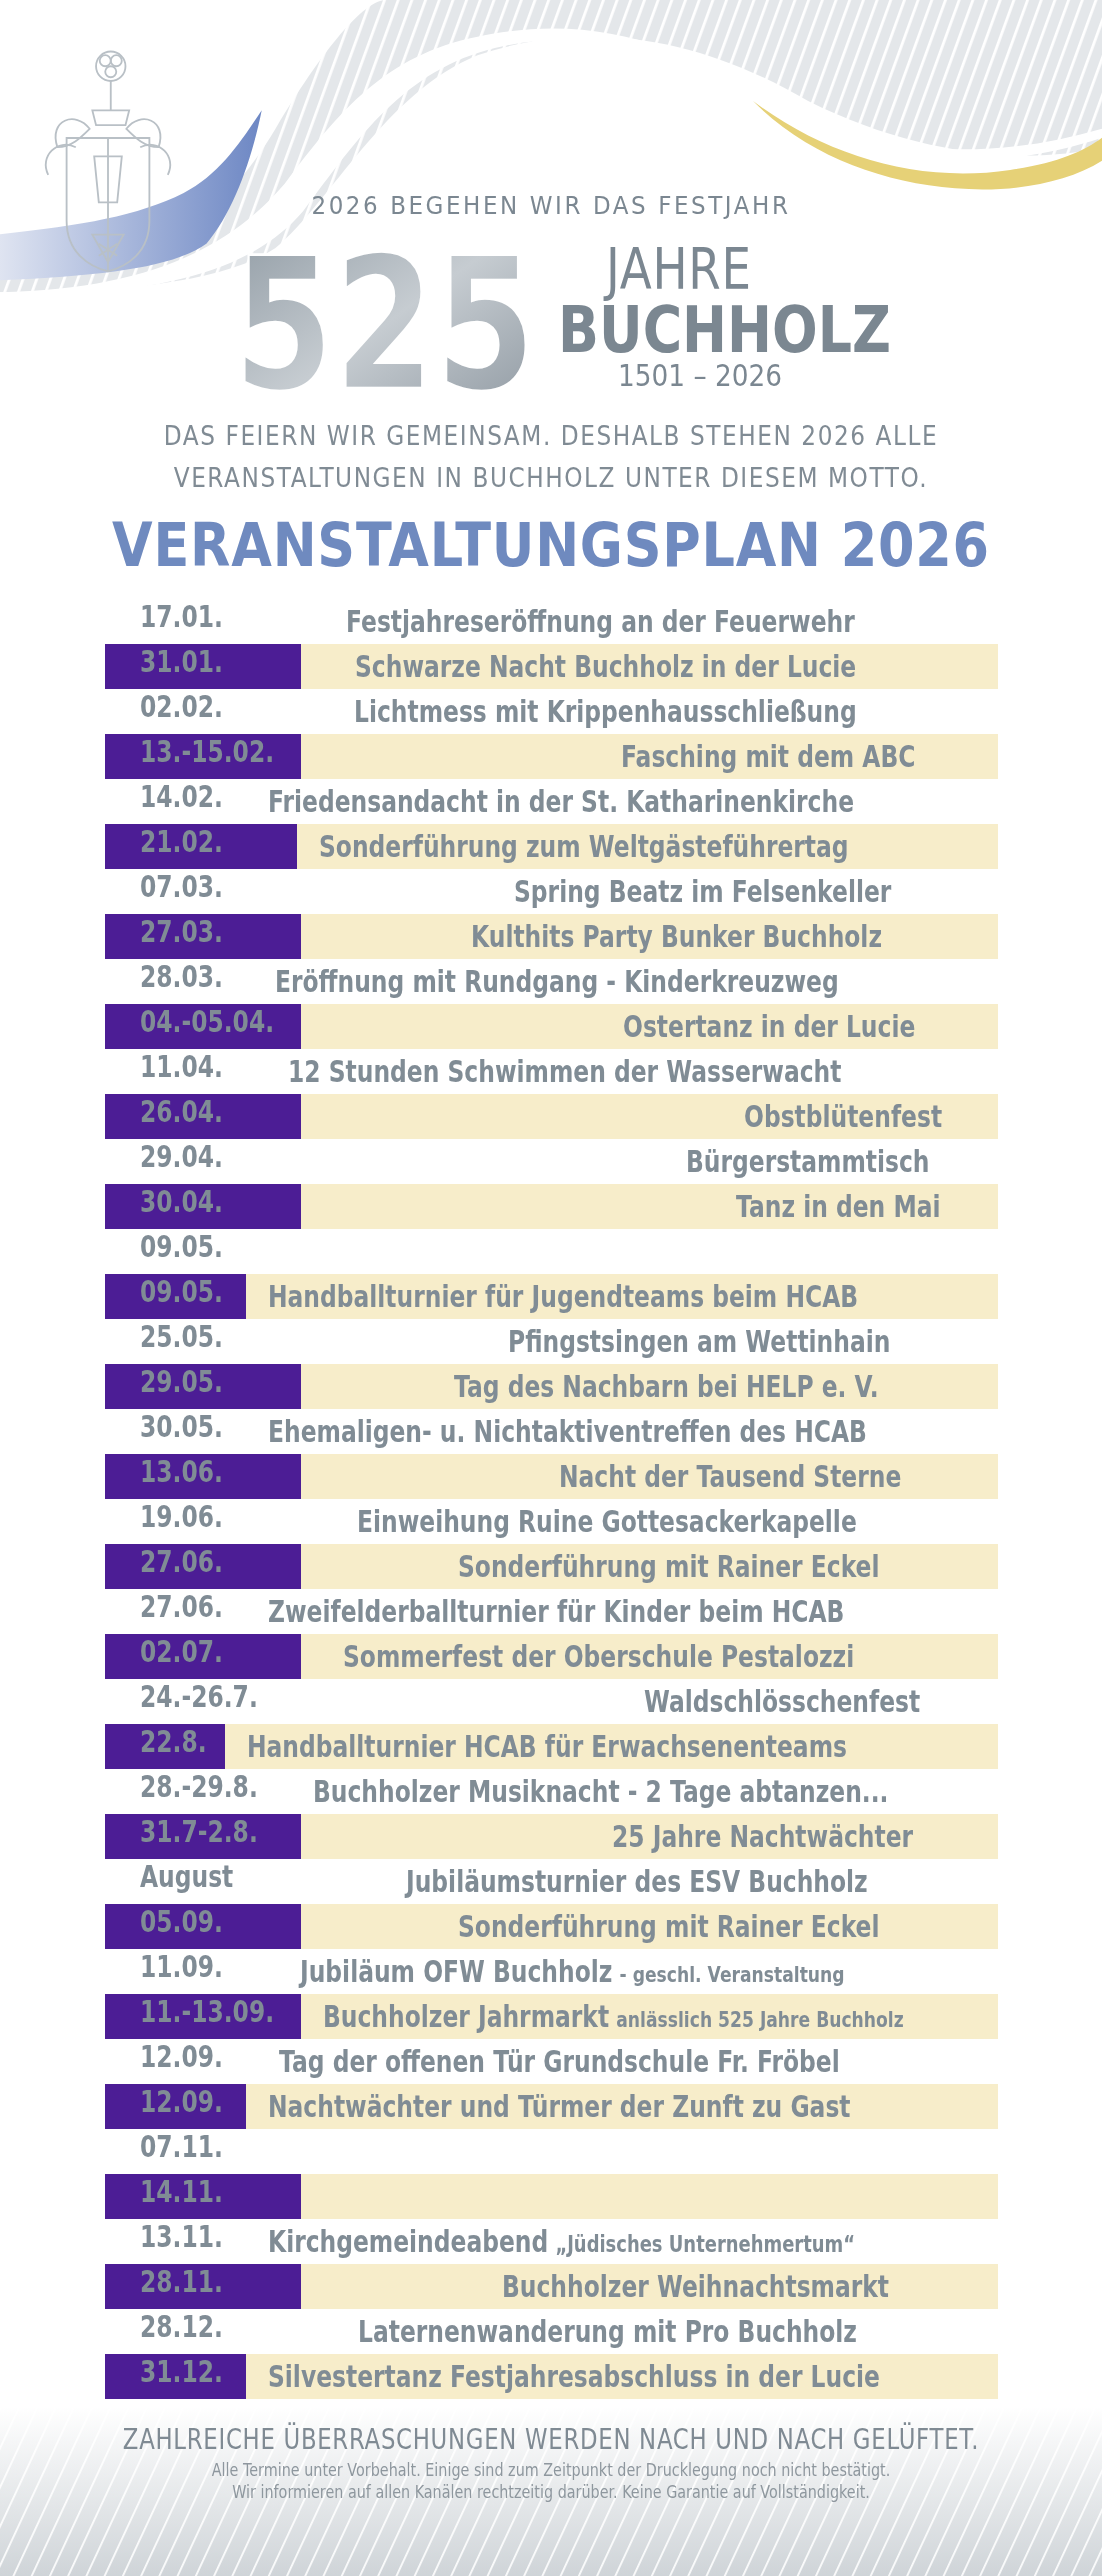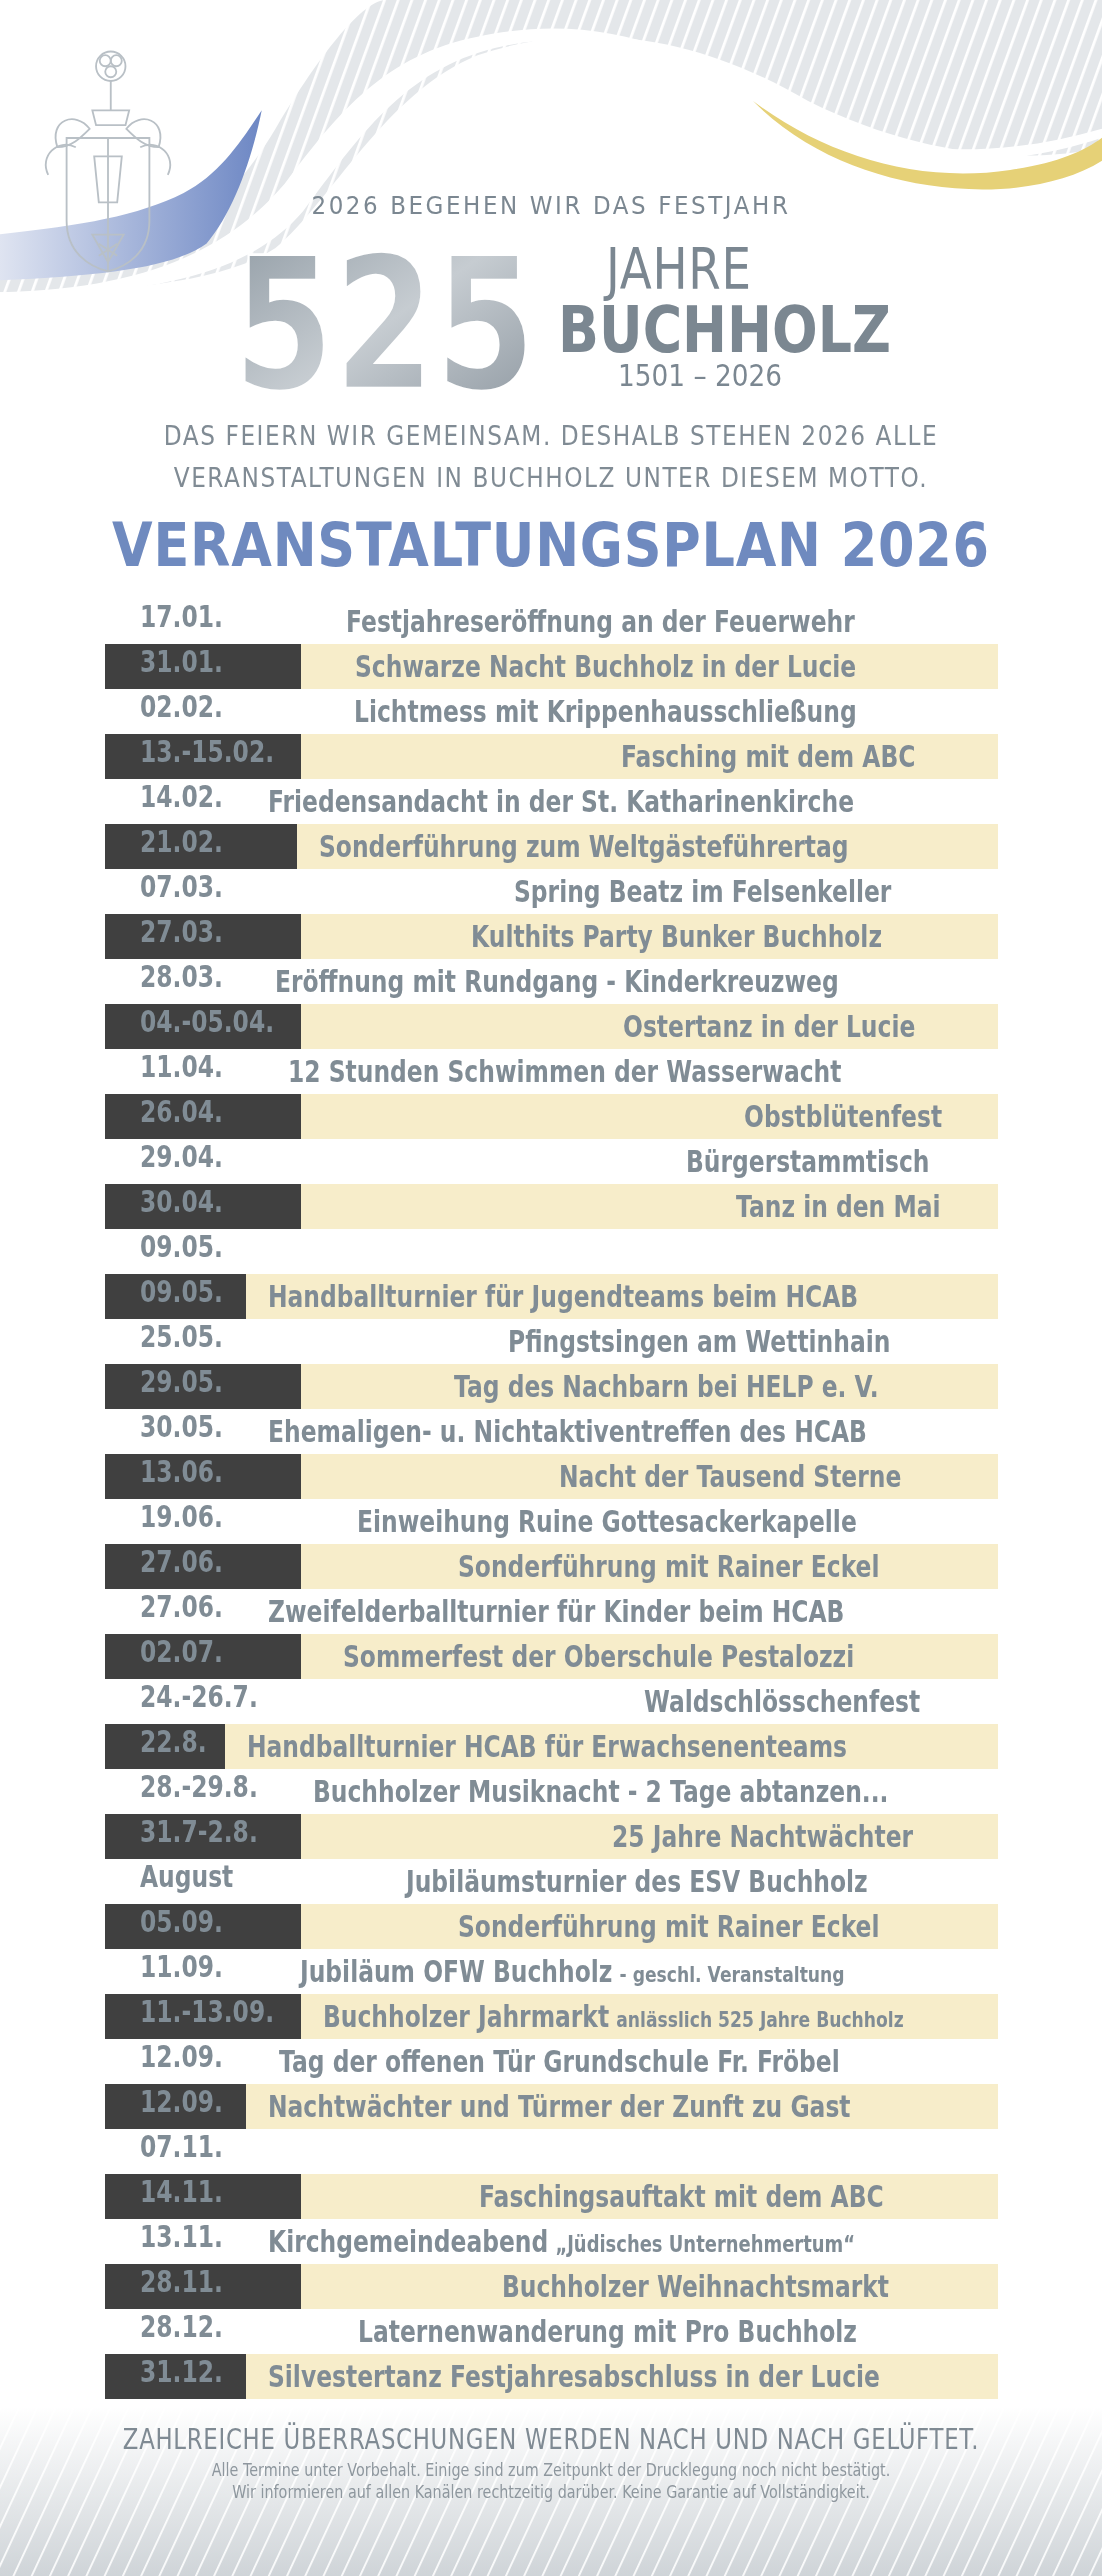--- a/index.html
+++ b/index.html
@@ -38,21 +38,21 @@
   .plan-title {
     position: absolute; left: 0; width: 1102px; top: 514px; text-align: center;
     font-size: 61px; font-weight: bold; color: #6f8abf; letter-spacing: 0.9px;
     transform: scaleX(0.86); line-height: 1;
   }
 
   
   .events { position: absolute; left: 105px; top: 599px; width: 893px; }
   .event-row { position: relative; height: 45px; display: flex; align-items: center; }
   .event-row.hl { background: #f7edca; }
-  .event-row.hl .date-cell { background: #404040; }
+  .event-row.hl .date-cell { background: #4c1d95; }
   .date-cell {
     width: 196px; height: 100%; display: flex; padding-left: 35px;
     font-size: 30px; font-weight: bold; color: #808c95; white-space: nowrap;
   }
   .date-cell span, .title-cell span { display: inline-block; transform: scaleX(0.78); transform-origin: left; }
   .title-cell {
     flex: 1; height: 100%; display: flex; align-items: center; padding-left: 22px;
     font-size: 30px; font-weight: bold; color: #808c95; white-space: nowrap; justify-content: flex-end;
   }
   .title-cell .sub { font-size: 22px; margin-left: 9.2px; }
@@ -412,23 +412,20 @@
     </div>
     <div class="event-row">
       <div class="date-cell">
         <span>07.11.</span>
       </div>
     </div>
     <div class="event-row hl">
       <div class="date-cell">
         <span>14.11.</span>
       </div>
-      <div class="title-cell">
-        <div class="title-inner"><span>Faschingsauftakt mit dem ABC</span></div>
-      </div>
     </div>
     <div class="event-row">
       <div class="date-cell">
         <span>13.11.</span>
       </div>
       <div class="title-cell">
         <div class="title-inner"><span>Kirchgemeindeabend</span><span class="sub-quote">„Jüdisches Unternehmertum“</span></div>
       </div>
     </div>
     <div class="event-row hl">

